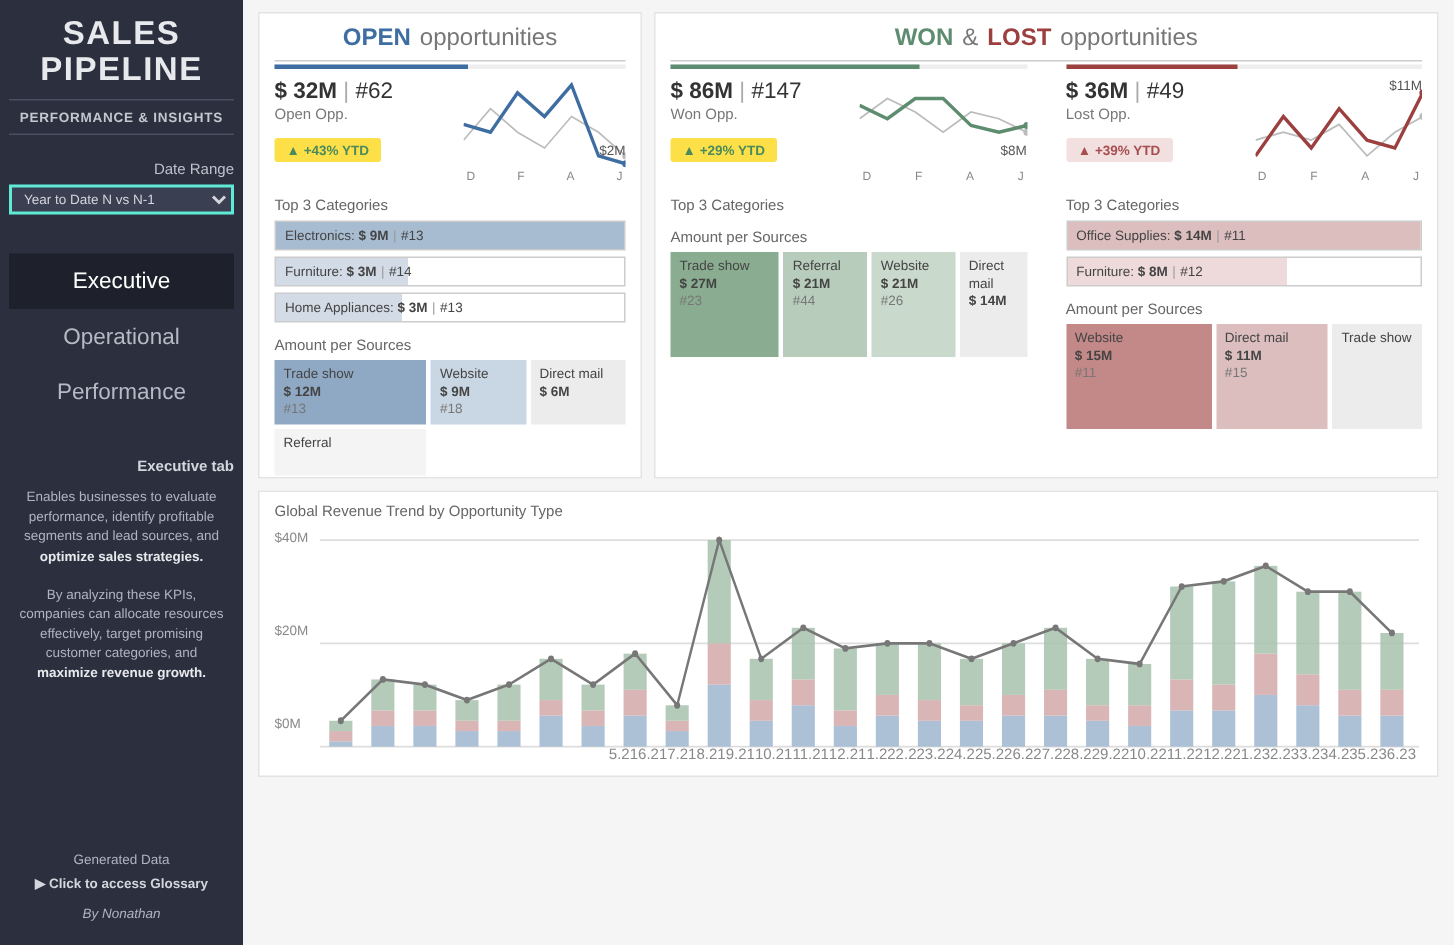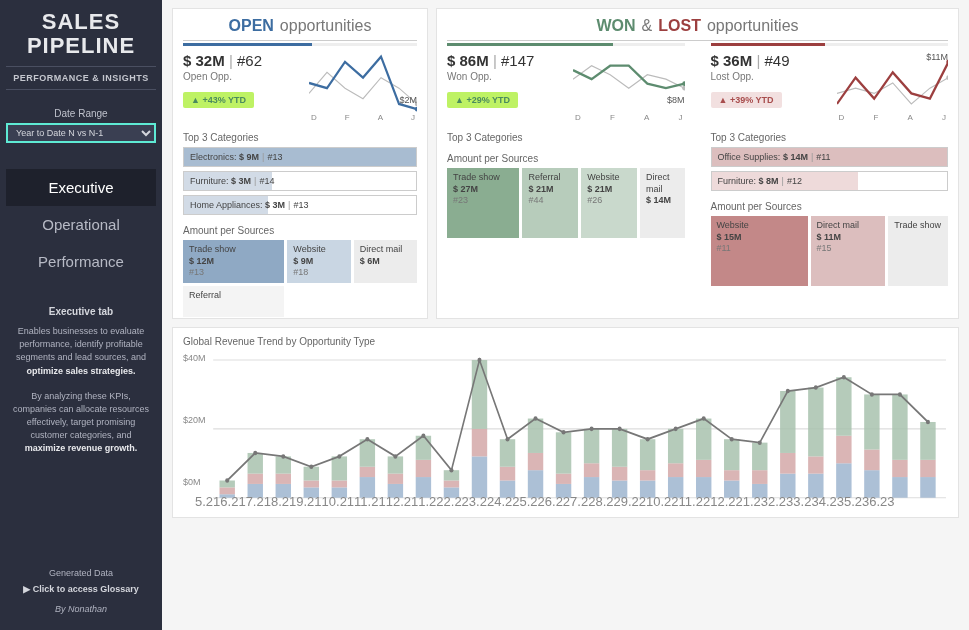--- a/index.html
+++ b/index.html
@@ -1,18 +1,18 @@
 <!DOCTYPE html>
 <html><head>
 <meta charset="utf-8">
 <style>
 *{box-sizing:border-box;margin:0;padding:0;font-family:Arial,Helvetica,sans-serif}
 html,body{width:969px;height:630px;overflow:hidden;background:#f5f5f5}
 .app{display:flex;width:100%;height:100%}
-.sidebar{width:162px;background:#2b2f3e;color:#d4d6dc;display:flex;flex-direction:column;align-items:center;padding:10px 6px;text-align:center}
+.sidebar{width:162px;background:#2b2f3e;color:#d4d6dc;display:flex;flex-direction:column;align-items:flex-end;padding:10px 6px;text-align:center}
 .sidebar .title{font-size:22px;font-weight:700;letter-spacing:1px;line-height:1.1;color:#e8e9ec}
 .sidebar .subtitle{font-size:9px;font-weight:700;letter-spacing:.5px;margin-top:8px;border-top:1px solid #4a4f61;border-bottom:1px solid #4a4f61;padding:6px 0;width:100%;color:#c5c7cf}
 .sidebar .label{font-size:10px;margin-top:18px;color:#bfc2cc}
 .sidebar select{width:100%;background:#3a3f52;color:#d4d6dc;border:2px solid #5eead4;font-size:9px;padding:2px 4px;margin-top:4px}
 .sidebar .nav{margin-top:26px;width:100%}
 .sidebar .nav-item{font-size:15px;padding:10px 0;color:#b7bac5;cursor:pointer}
 .sidebar .nav-item.active{background:#1e212c;color:#fff}
 .sidebar .desc-head{font-size:10px;font-weight:700;margin-top:26px;color:#d4d6dc}
 .sidebar .desc{font-size:9px;line-height:1.45;margin-top:8px;padding:0 4px;color:#b0b3c0}
 .sidebar .desc b{color:#e8e9ec}
@@ -30,21 +30,21 @@
 .panel hr.thin{border:none;border-top:1px solid #ccc;margin:5px 0 2px}
 .pbar{height:3px;background:#eee;position:relative;margin-bottom:6px}
 .pbar>div{position:absolute;top:0;height:100%}
 .kpi-row{display:flex;gap:8px}
 .kpi{flex:0 0 118px}
 .kpi .big{font-size:15px;color:#333}
 .kpi .big b{font-weight:700}
 .kpi .sep{color:#aaa;font-weight:400}
 .kpi .sub{font-size:10px;color:#777;margin-top:2px}
 .ytd{display:inline-block;font-size:9px;font-weight:700;padding:3px 8px;border-radius:2px;margin-top:10px}
-.ytd-g{background:#bef264;color:#4a8a5e}.ytd-r{background:#f2e0e0;color:#a84d4d}
+.ytd-g{background:#fde047;color:#4a8a5e}.ytd-r{background:#f2e0e0;color:#a84d4d}
 .spark{flex:1;position:relative;height:70px}
 .spark svg{width:100%;height:100%}
 .spark .end-label{position:absolute;right:0;top:43px;font-size:9px;color:#555}
 .spark .end-label.top{top:0}
 .spark .xticks{position:absolute;bottom:0;left:0;right:0;display:flex;justify-content:space-between;font-size:8px;color:#888;padding:0 2px}
 .sect{font-size:10px;color:#666;margin:10px 0 4px}
 .cat-bar{position:relative;height:20px;margin-bottom:4px;font-size:9px;color:#444;border:1px solid #ccc;background:#fff;display:flex;align-items:center;padding-left:6px}
 .cat-bar .fill{position:absolute;left:0;top:0;height:100%;z-index:0}
 .cat-bar span{position:relative;z-index:1}
 .cat-bar .sep{color:#999;margin:0 3px}
@@ -52,21 +52,21 @@
 .srcs.open-g{grid-template-columns:1.6fr 1fr 1fr}
 .srcs.won-g{grid-template-columns:1.3fr 1fr 1fr .8fr}
 .srcs.lost-g{grid-template-columns:1.3fr 1fr .8fr}
 .sbox{padding:4px 6px;font-size:9px;color:#444;line-height:1.3}
 .sbox .v{font-weight:700}
 .trend-panel{background:#fff;border:1px solid #e3e3e3;margin-top:8px;padding:8px 10px}
 .trend-title{font-size:10px;color:#666;margin-bottom:4px}
 .trend-chart{position:relative;height:158px}
 .trend-chart svg{width:100%;height:100%}
 .trend-yt{position:absolute;left:0;font-size:9px;color:#888}
-.trend-xt{position:absolute;bottom:0;left:12px;right:4px;display:flex;justify-content:flex-start;font-size:13px;color:#888}
+.trend-xt{position:absolute;bottom:0;left:28px;right:4px;display:flex;justify-content:flex-end;font-size:10px;color:#888}
 .won-lost-grid{display:flex;gap:26px}
 .won-lost-grid>div{flex:1}
 </style>
 </head>
 <body>
 
 <div class="app">
   <div class="sidebar">
     <div class="title">SALES PIPELINE</div>
     <div class="subtitle">PERFORMANCE &amp; INSIGHTS</div>

